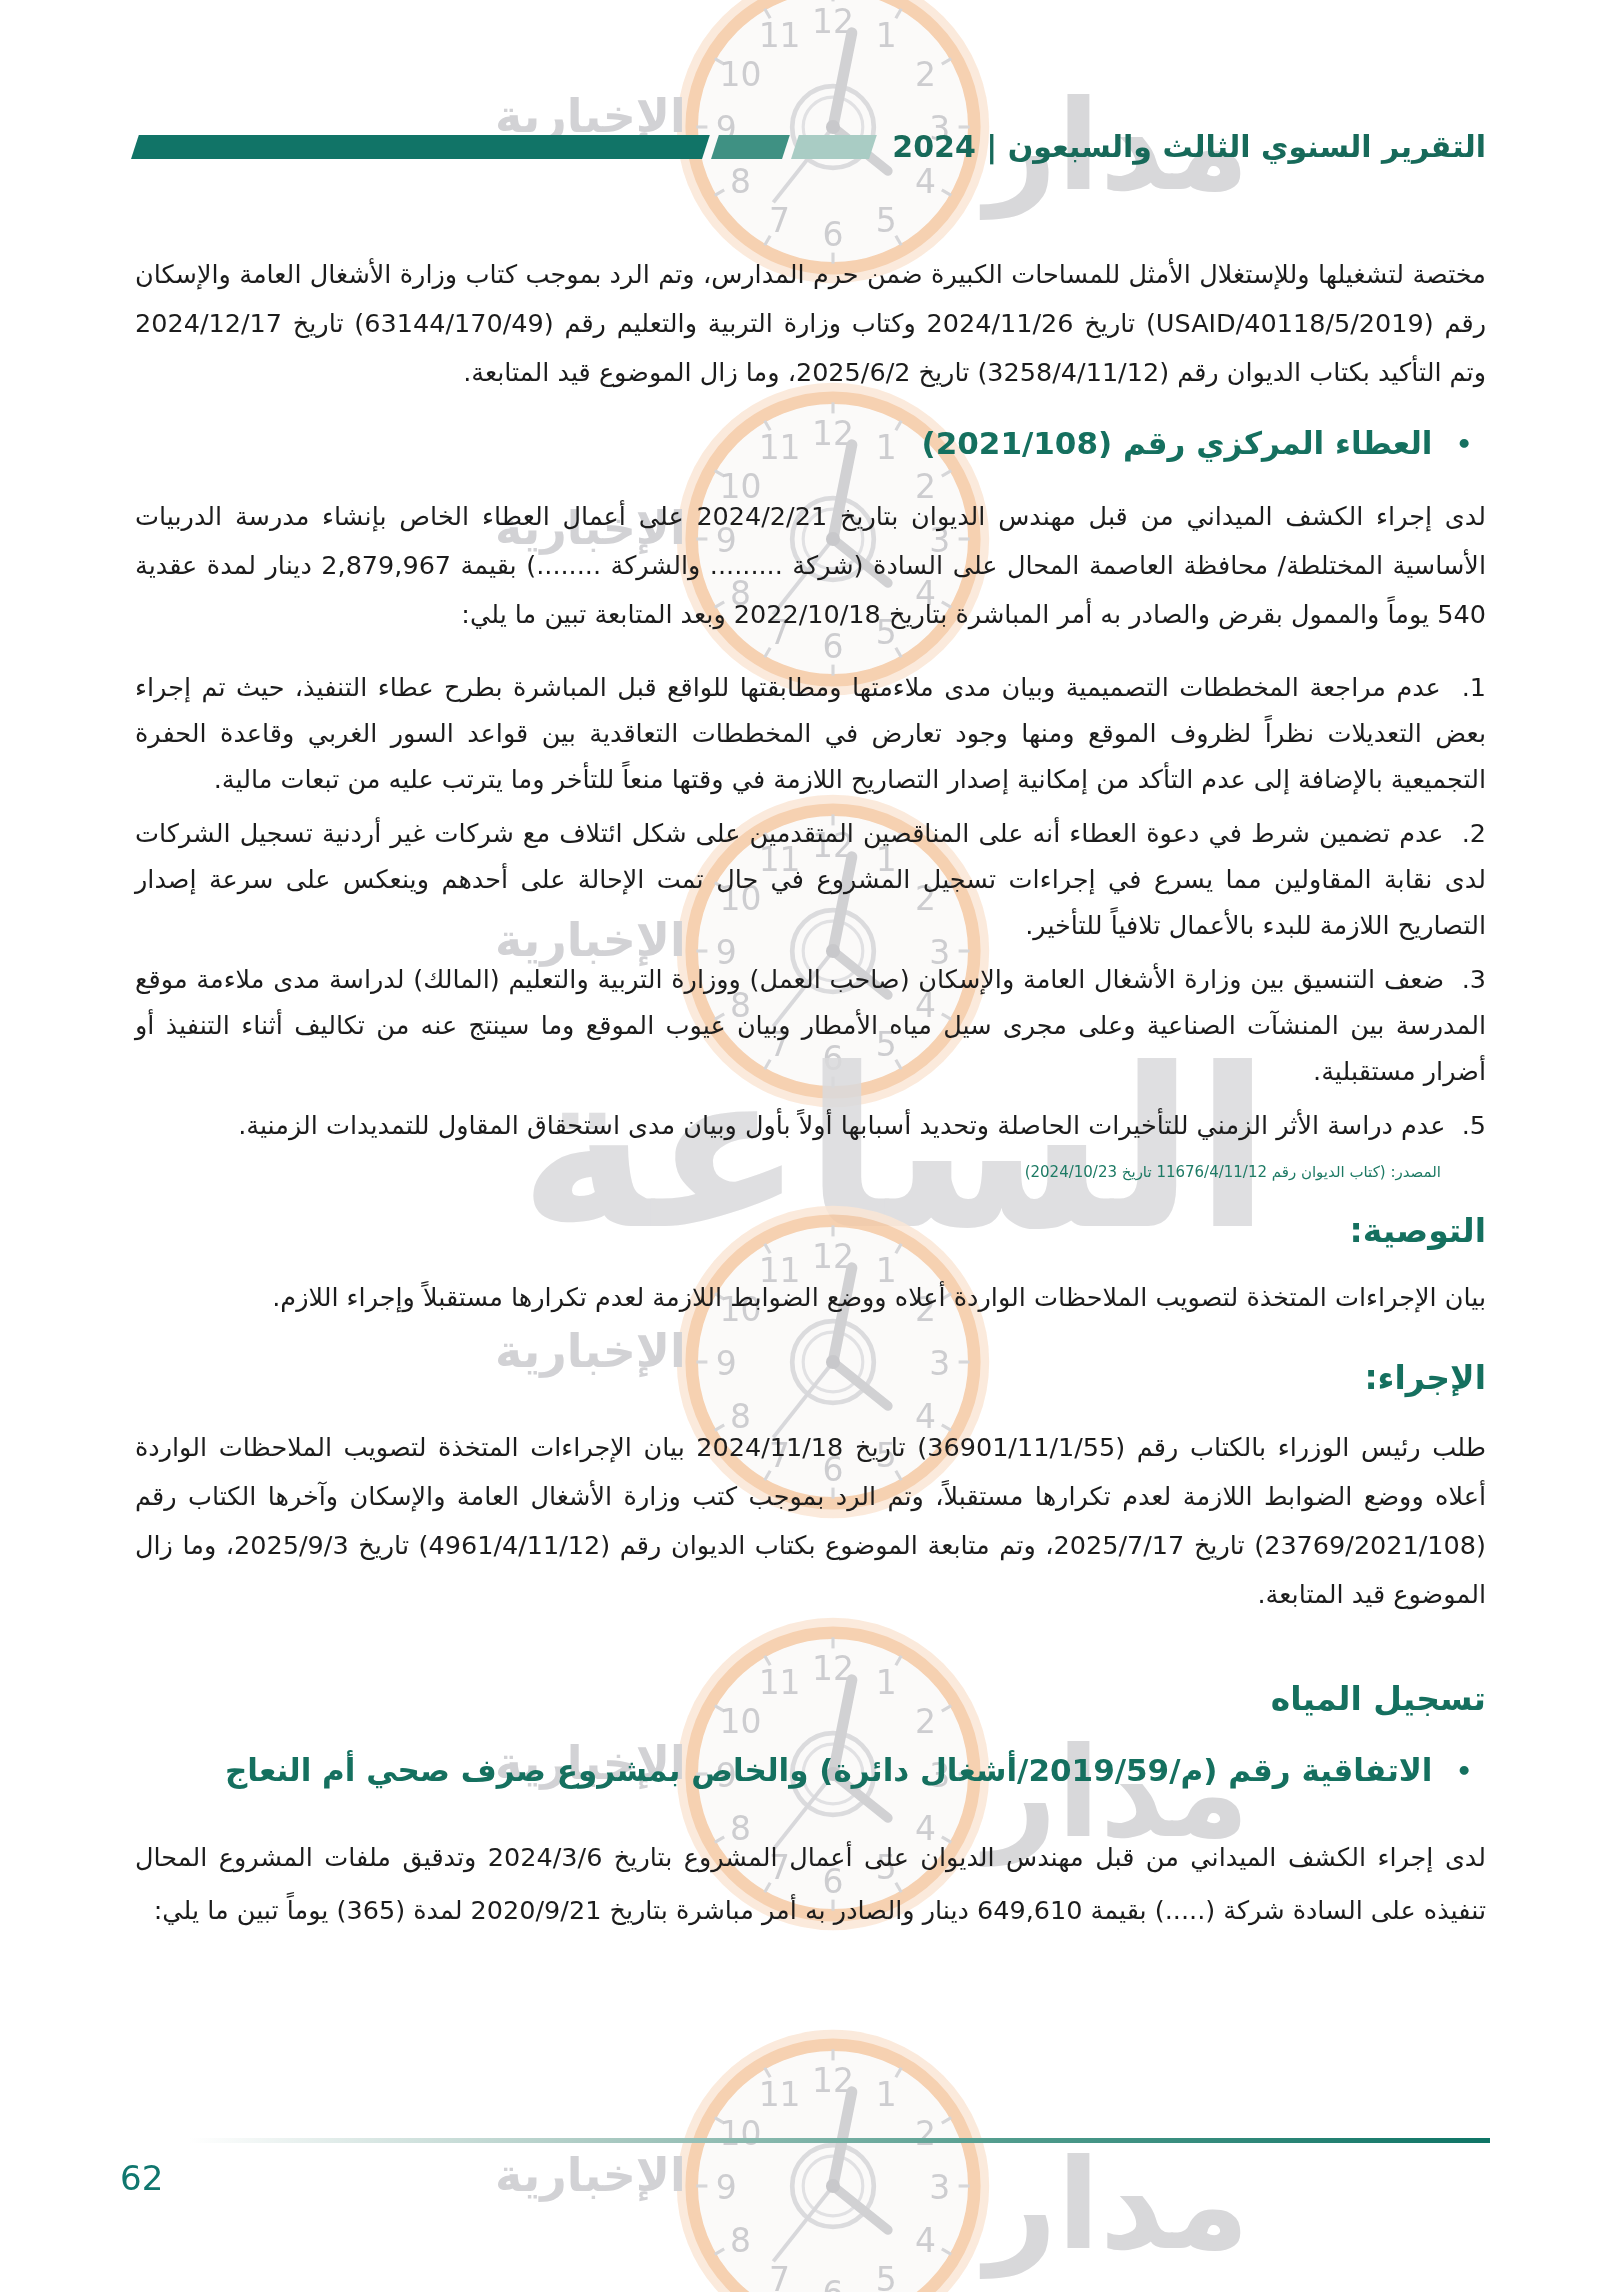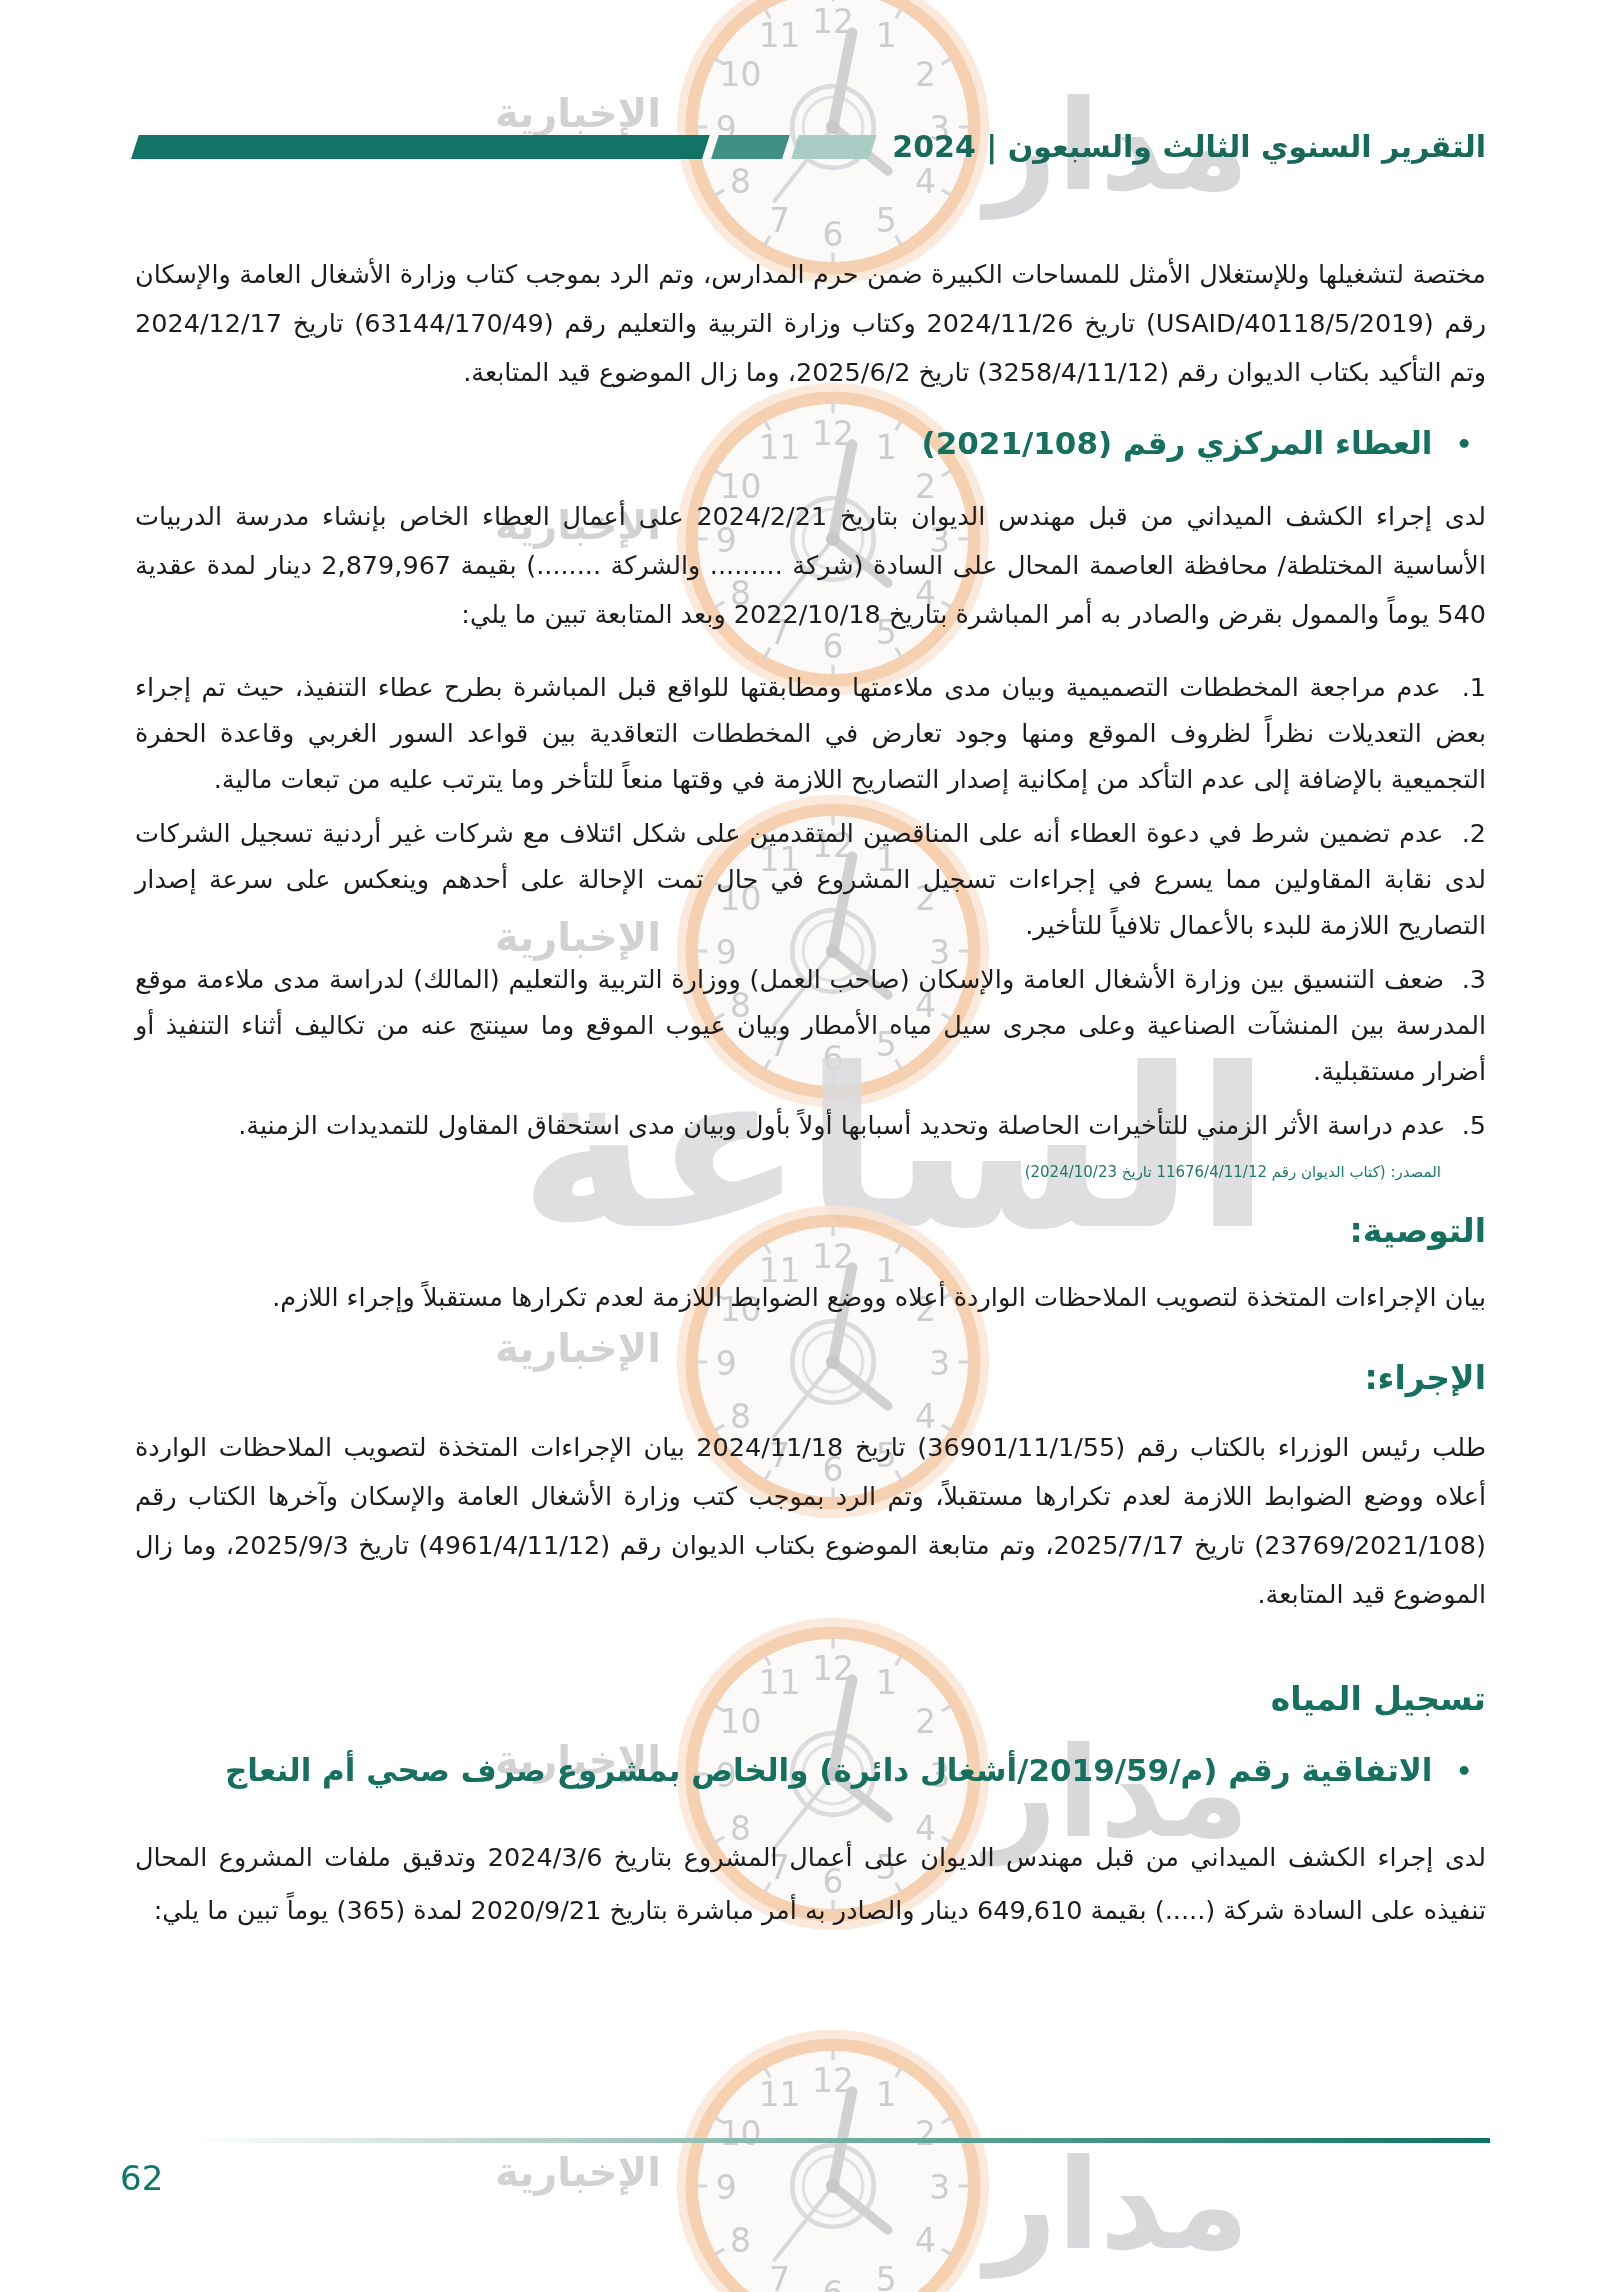--- a/index.html
+++ b/index.html
@@ -22,21 +22,21 @@
     direction:rtl;
     font-family:"DejaVu Sans","Liberation Sans",sans-serif;
     color:var(--body);
   }
   
   .wm-layer{position:absolute;inset:0;z-index:0;pointer-events:none;overflow:hidden;}
   .wm-unit{position:absolute;left:0;width:1621px;height:461px;}
   .wm-clock{position:absolute;left:676px;top:29px;width:314px;height:314px;opacity:.85;}
   .wm-text{position:absolute;font-weight:bold;color:var(--wm-gray);white-space:nowrap;line-height:1;}
   .wm-madar{left:985px;top:142px;font-size:125px;color:#d8d8da;}
-  .wm-ikhbaria{left:495px;top:152px;font-size:40px;color:#d2d2d5;}
+  .wm-ikhbaria{left:495px;top:152px;font-size:46px;color:#d2d2d5;}
   .wm-saa{left:519px;top:274px;font-size:221px;color:#dadadc;opacity:.85;text-align:right;}
   
   .content{position:relative;z-index:1;padding:0 135px;}
   .header-row{display:flex;direction:ltr;align-items:center;margin-top:125px;height:43px;}
   .bar-main{flex:1;height:23.5px;background:var(--bar-teal);transform:skewX(-18deg);}
   .bar-seg{height:23.5px;transform:skewX(-18deg);}
   .bar-seg.mid{width:71px;margin-left:8.8px;background:var(--bar-mid);}
   .bar-seg.light{width:78px;margin-left:8.8px;background:var(--bar-light);}
   .header-title{
     direction:rtl;margin-left:19.6px;white-space:nowrap;

